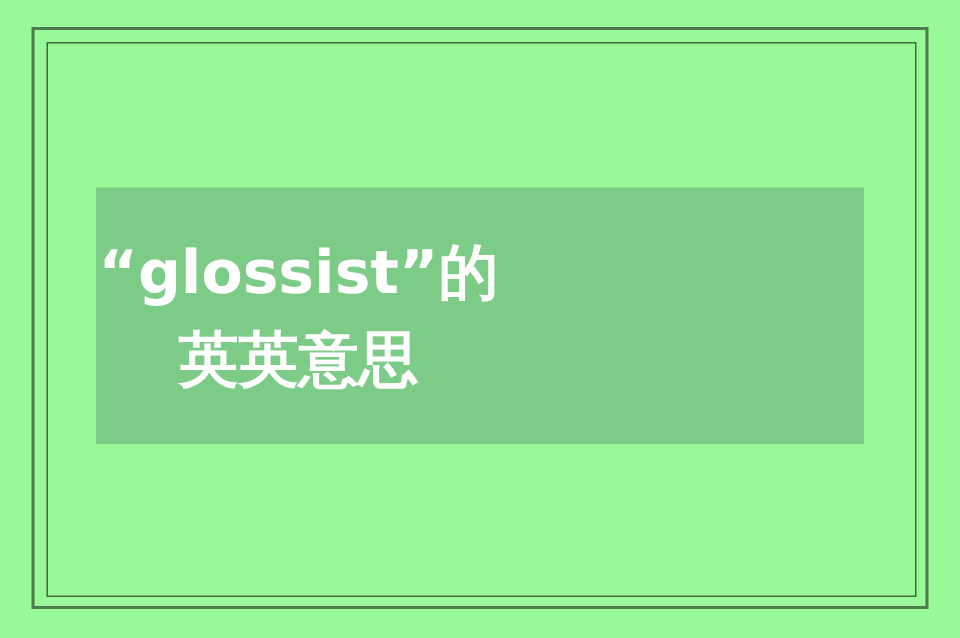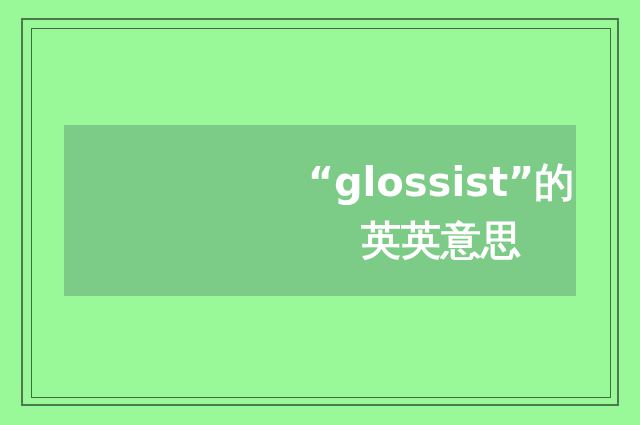--- a/index.html
+++ b/index.html
@@ -49,21 +49,21 @@
   .title-panel {
     position: absolute;
     left: 64px;
     top: 125px;
     width: 512px;
     height: 171px;
     background: #7ccb86;
     box-sizing: border-box;
     display: flex;
     align-items: center;
-    justify-content: flex-end;
+    justify-content: flex-start;
   }
 
   .title-text {
     width: 270px;
     margin: 0;
     color: #ffffff;
     font-family: "DejaVu Sans", "Liberation Sans", sans-serif;
     font-size: 40px;
     font-weight: bold;
     line-height: 1.45;

